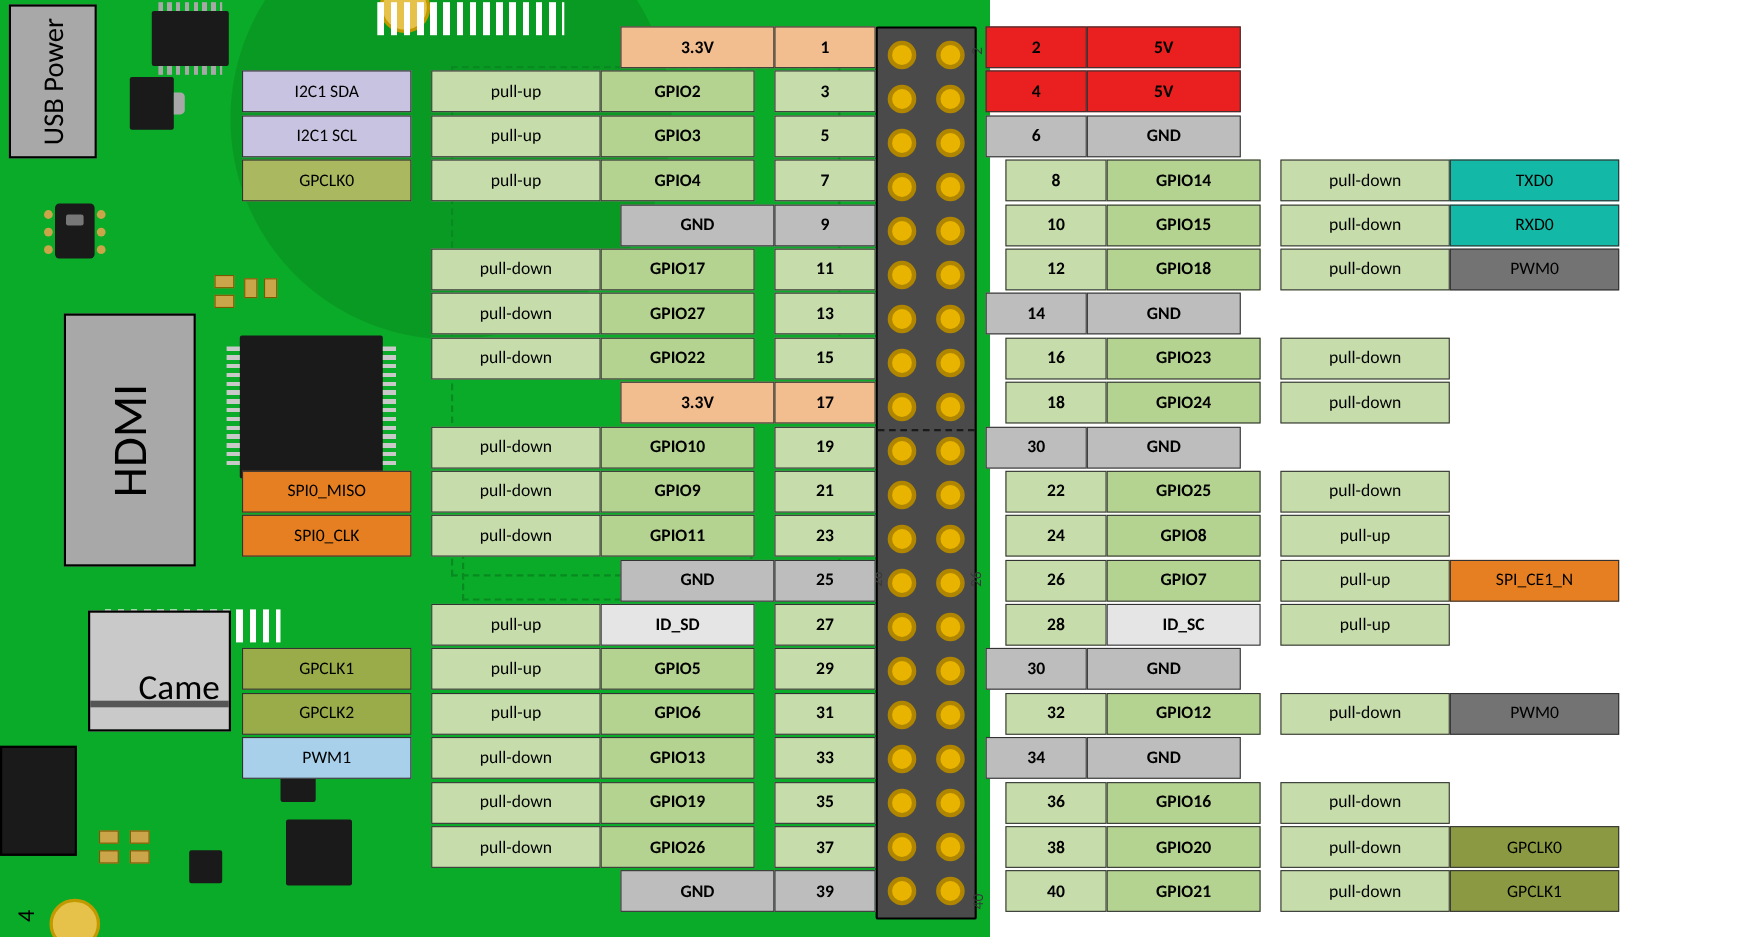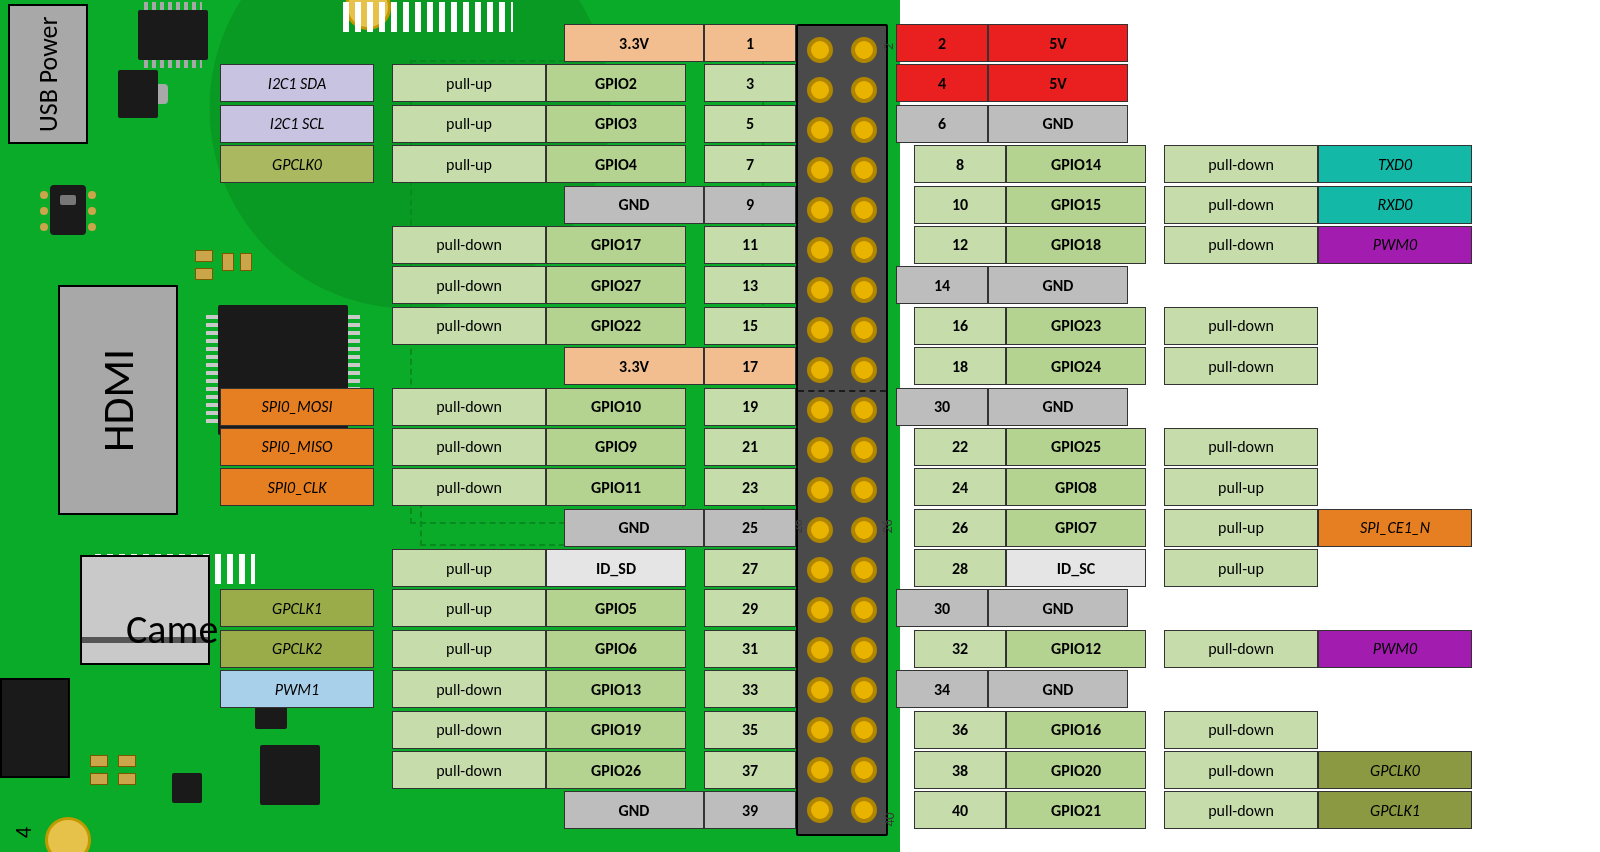--- a/index.html
+++ b/index.html
@@ -46,21 +46,21 @@
     font-size: 26px;
     color: #000;
   }
   .port.usb   { left: 8px;  top: 4px;   width: 80px; height: 140px; }
   .port.hdmi  { left: 58px; top: 285px; width: 120px; height: 230px; font-size: 44px;}
   .port.audio { left: 0;    top: 678px; width: 70px;  height: 100px; background:#1a1a1a; border-color:#000;}
   .port.camera-ribbon{left:80px; top:555px; width:130px; height:110px; background:#c9c9c9;}
   .port.camera-ribbon .slot{position:absolute; left:0; right:0; top:20px; height:6px; background:#555;}
   .port.camera-label{
     position:absolute; left:126px; top:605px; writing-mode:horizontal-tb; transform:none;
-    background:transparent; border:none; font-size:40px;
+    background:transparent; border:none; font-size:32px;
   }
   .pagecorner{position:absolute;left:18px;bottom:6px;font-size:22px;color:#000;transform:rotate(-90deg);}
 
   .chip {
     position:absolute; background:#1a1a1a; border-radius:2px;
   }
   .chip.c1{left:138px; top:10px; width:70px; height:50px;}
   .chip.c1::before,.chip.c1::after{content:"";position:absolute;left:6px;right:6px;height:8px;background:repeating-linear-gradient(90deg,#a8a8a8 0 4px,transparent 4px 8px);}
   .chip.c1::before{top:-8px;} .chip.c1::after{bottom:-8px;}
   .chip.c2{left:118px; top:70px; width:40px; height:48px;}
@@ -136,35 +136,35 @@
   .pin-row{
     height:38px; margin-bottom:2.4px;
     display:flex; align-items:stretch;
   }
   .pin-table.left .pin-row{ justify-content:flex-end; }
   .cell{
     display:flex; align-items:center; justify-content:center;
     border:1px solid #333; box-sizing:border-box;
     padding:0 6px; white-space:nowrap;
   }
-  .cell.func { width:154px;font-style:italic; }
+  .cell.func { width:154px; }
   .cell.pull { width:154px; font-weight:400;}
   .cell.name { width:140px; font-weight:700;}
   .cell.num  { width:92px;  font-weight:700;}
 
   
   .c-green   { background:#c6ddab;margin-left:18px; }
   .c-green-b { background:#b4d290; } 
   .c-orange  { background:#f3be8f; }
   .c-orange2 { background:#e67f22; color:#000;}
   .c-gray    { background:#bdbdbd; }
   .c-lgray   { background:#e5e5e5; }
   .c-red     { background:#ea1f1f; color:#000; font-weight:700;}
   .c-blue    { background:#a8d0ea; }
-  .c-blue2   { background:#a21caf;text-align:right; }
+  .c-blue2   { background:#737373;text-align:right; }
   .c-cyan    { background:#14b8a6; }
   .c-purple  { background:#c7c3e0; }
   .c-olive   { background:#8b9a42; }
   .c-olive2  { background:#9aac49; }
   .c-olive-l { background:#aab85f; }
 
 </style>
 </head>
 <body>
 
@@ -344,21 +344,20 @@
     <div class="pin-row">
       <div class="cell pull c-green">pull-down</div>
       <div class="cell name c-green-b">GPIO22</div>
       <div class="cell num c-green">15</div>
     </div>
     <div class="pin-row">
       <div class="cell name c-orange">3.3V</div>
       <div class="cell num c-orange">17</div>
     </div>
     <div class="pin-row">
-      <div class="cell func c-orange2">SPI0_MOSI</div>
       <div class="cell pull c-green">pull-down</div>
       <div class="cell name c-green-b">GPIO10</div>
       <div class="cell num c-green">19</div>
     </div>
     <div class="pin-row">
       <div class="cell func c-orange2">SPI0_MISO</div>
       <div class="cell pull c-green">pull-down</div>
       <div class="cell name c-green-b">GPIO9</div>
       <div class="cell num c-green">21</div>
     </div>

